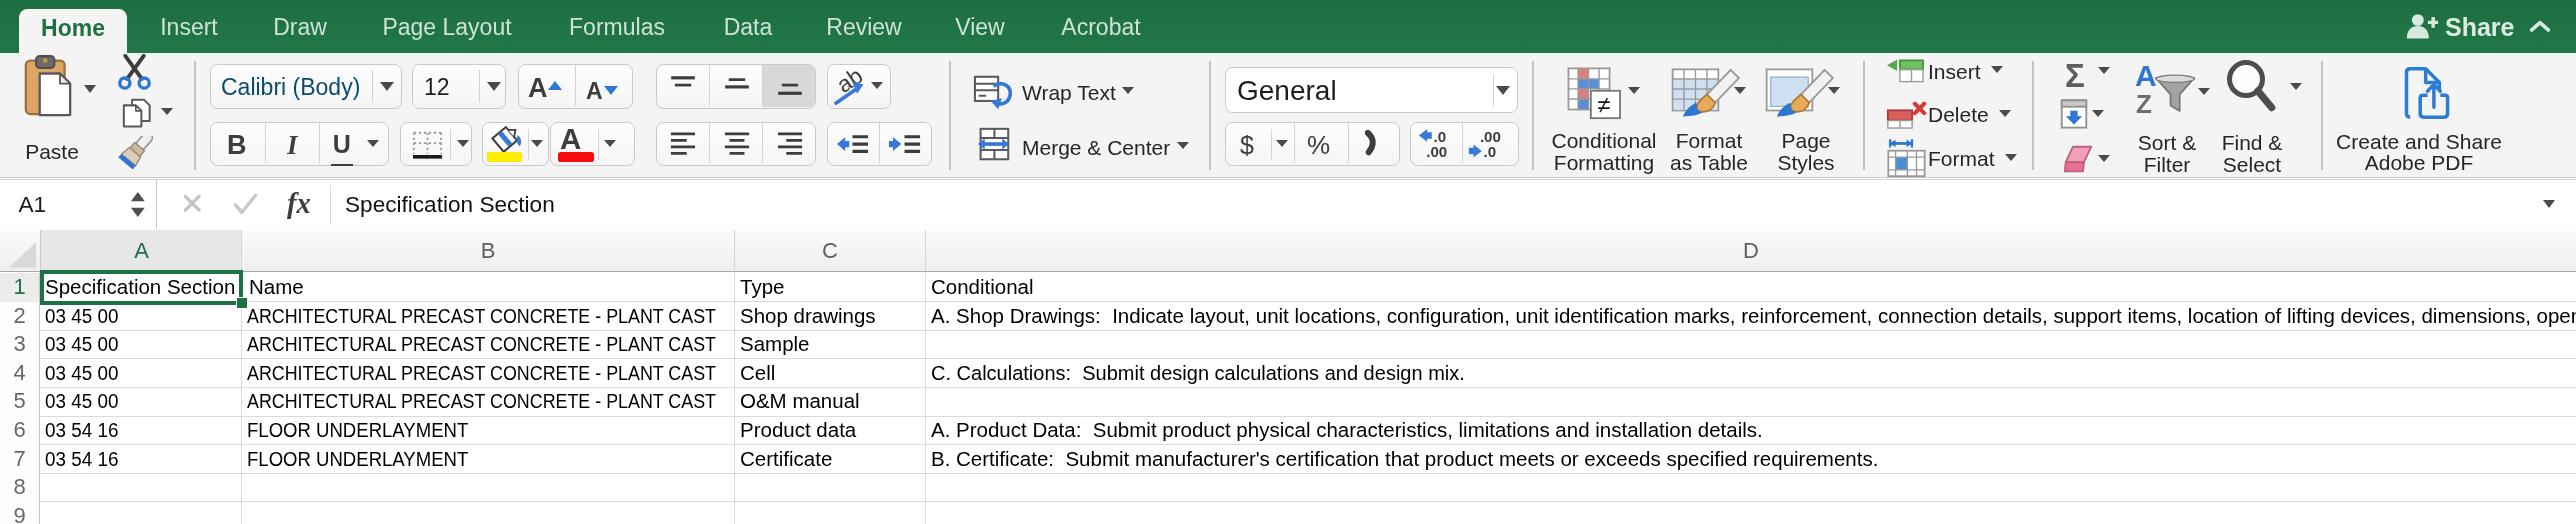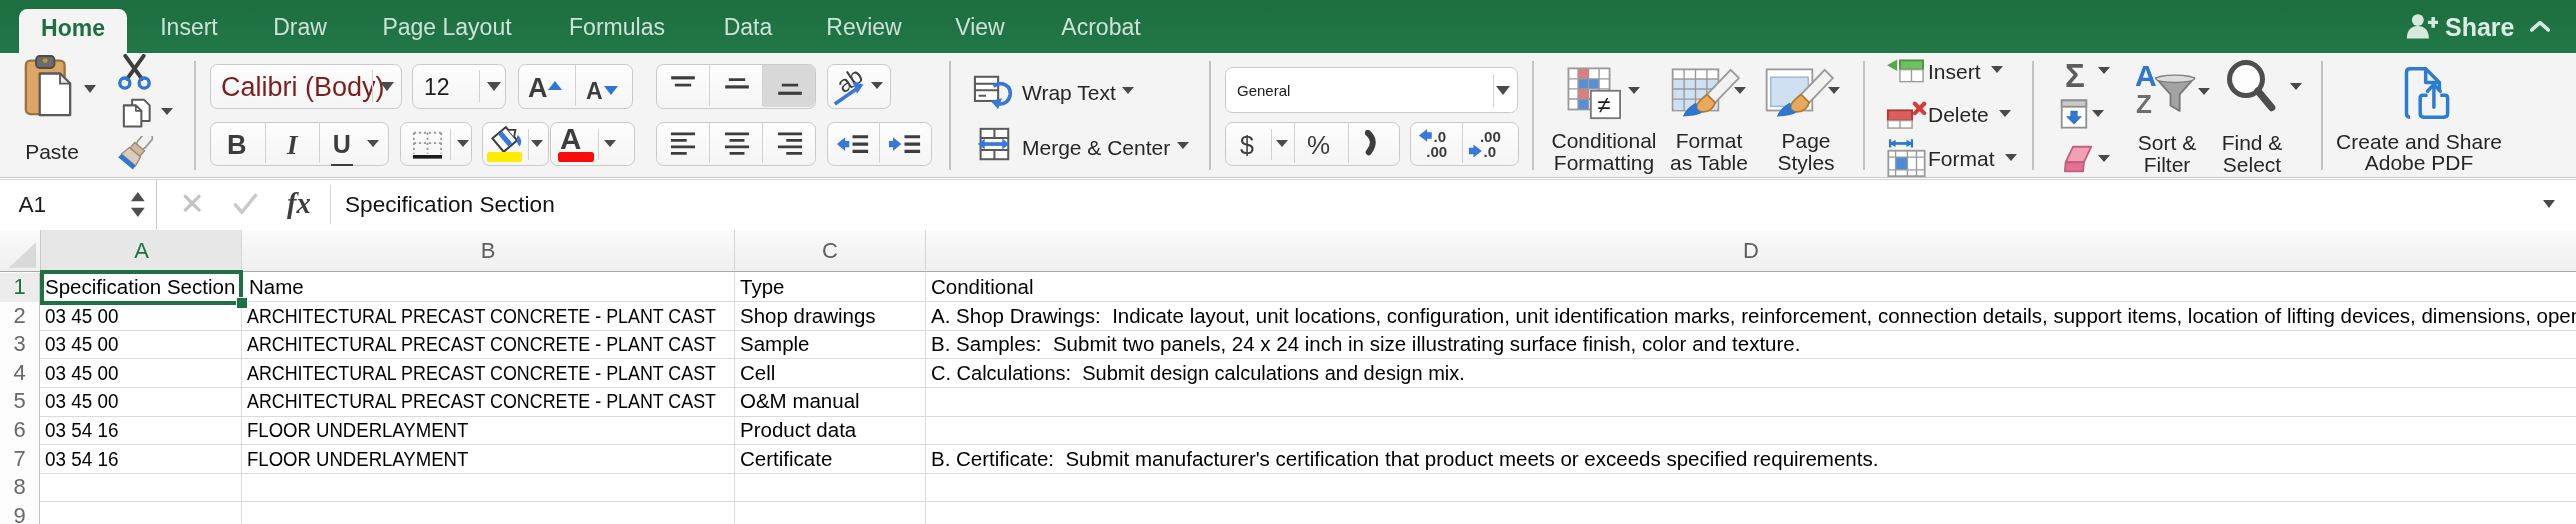--- a/index.html
+++ b/index.html
@@ -82,21 +82,21 @@
   <g transform="rotate(40 23 18)">
     <rect x="18" y="-9" width="11" height="19" rx="4.5" fill="#f0f0f0" stroke="#9a9a9a" stroke-width="2"></rect>
     <rect x="16.5" y="9" width="14" height="8" fill="#cbb9a2" stroke="#a08a6e" stroke-width="1.5"></rect>
     <path d="M15.5 17 H31.5 L33.5 28 H13.5 Z" fill="#d9cdbd" stroke="#a08a6e" stroke-width="1.5"></path>
     <path d="M13.5 28 H33.5 L34 33 H13 Z" fill="#2e76d2"></path>
   </g>
 </svg>
 <div class="sep" style="left:194px;top:61px;height:109px"></div>
 
 <div class="btn" style="left:210px;top:64px;width:192px;height:45px"></div>
-<div class="abs" style="left:221px;top:64px;height:53px;line-height:47px;font-size:27px;color:#7f1d1d">Calibri (Body)</div>
+<div class="abs" style="left:221px;top:64px;height:53px;line-height:47px;font-size:23px;color:#0c4a6e">Calibri (Body)</div>
 <div class="bdiv" style="left:372px;top:70px;height:32px"></div>
 <div class="dd abs" style="left:380px;top:82px"></div>
 <div class="btn" style="left:412px;top:64px;width:94px;height:45px"></div>
 <div class="abs" style="left:424px;top:64px;height:45px;line-height:47px;font-size:23px;color:#1d1d1d">12</div>
 <div class="bdiv" style="left:479px;top:70px;height:32px"></div>
 <div class="dd abs" style="left:487px;top:82px"></div>
 <div class="btn" style="left:518px;top:64px;width:115px;height:45px"></div>
 <div class="bdiv" style="left:575px;top:64px;height:42px"></div>
 <div class="abs" style="left:528px;top:66px;height:42px;line-height:44px;font-size:27px;font-weight:600;color:#3d3d3d">A</div>
 <div class="abs" style="left:548px;top:81px;width:0;height:0;border-left:7.4px solid transparent;border-right:7.4px solid transparent;border-bottom:9.2px solid #2e76d2"></div>
@@ -208,21 +208,21 @@
   <path d="M5 12 H35 M5 25 H35 M20 2 V12 M20 25 V35" stroke="#5a5a5a" stroke-width="2.2"></path>
   <path d="M8 18.5 H30" stroke="#3878d8" stroke-width="4"></path>
   <path d="M9.5 12.5 V24.5 L2 18.5 Z" fill="#3878d8"></path>
   <path d="M28.5 12.5 V24.5 L36 18.5 Z" fill="#3878d8"></path>
 </svg>
 <div class="rlbl" style="left:1022px;top:136px">Merge &amp; Center</div>
 <div class="dd2 abs" style="left:1177px;top:142px"></div>
 <div class="sep" style="left:1209px;top:61px;height:109px"></div>
 
 <div class="btn" style="left:1225px;top:67px;width:293px;height:46px;background:#fff"></div>
-<div class="abs" style="left:1237px;top:67px;height:46px;line-height:48px;font-size:15px;color:#1d1d1d">General</div>
+<div class="abs" style="left:1237px;top:67px;height:46px;line-height:48px;font-size:28px;color:#1d1d1d">General</div>
 <div class="bdiv" style="left:1493px;top:74px;height:33px"></div>
 <div class="dd abs" style="left:1496px;top:86px"></div>
 <div class="btn" style="left:1225px;top:122px;width:175px;height:44px"></div>
 <div class="abs" style="left:1240px;top:122px;height:44px;line-height:46px;font-size:25px;color:#3d3d3d">$</div>
 <div class="bdiv" style="left:1271px;top:129px;height:31px"></div>
 <div class="dd2 abs" style="left:1276px;top:140px"></div>
 <div class="bdiv" style="left:1294px;top:122px;height:41px"></div>
 <div class="abs" style="left:1307px;top:122px;height:44px;line-height:46px;font-size:26px;color:#3d3d3d">%</div>
 <div class="bdiv" style="left:1348px;top:122px;height:41px"></div>
 <svg class="abs" style="left:1365px;top:130px" width="16.6" height="26" viewBox="0 0 18 28">
@@ -423,34 +423,34 @@
   <div class="cell" style="left:931px;top:43px;height:28.5px;line-height:28.5px">Conditional</div>
 
   <div class="cell" style="left:45px;top:72px;height:28.5px;line-height:28.5px;transform:scaleX(.92)">03 45 00</div>
   <div class="cell" style="left:247px;top:72px;height:28.5px;line-height:28.5px;transform:scaleX(.871)">ARCHITECTURAL PRECAST CONCRETE - PLANT CAST</div>
   <div class="cell" style="left:740px;top:72px;height:28.5px;line-height:28.5px">Shop drawings</div>
   <div class="cell" style="left:931px;top:72px;height:28.5px;line-height:28.5px">A. Shop Drawings:&nbsp; Indicate layout, unit locations, configuration, unit identification marks, reinforcement, connection details, support items, location of lifting devices, dimensions, openings and relationship to adjacent construction.</div>
 
   <div class="cell" style="left:45px;top:100px;height:28.5px;line-height:28.5px;transform:scaleX(.92)">03 45 00</div>
   <div class="cell" style="left:247px;top:100px;height:28.5px;line-height:28.5px;transform:scaleX(.871)">ARCHITECTURAL PRECAST CONCRETE - PLANT CAST</div>
   <div class="cell" style="left:740px;top:100px;height:28.5px;line-height:28.5px">Sample</div>
-  <div class="cell" style="left:931px;top:100px;height:28.5px;line-height:28.5px">B. Samples:&nbsp; Submit two panels, 24 x 24 inch in size illustrating surface finish, color and texture.</div>
 
   <div class="cell" style="left:45px;top:129px;height:28.5px;line-height:28.5px;transform:scaleX(.92)">03 45 00</div>
   <div class="cell" style="left:247px;top:129px;height:28.5px;line-height:28.5px;transform:scaleX(.871)">ARCHITECTURAL PRECAST CONCRETE - PLANT CAST</div>
   <div class="cell" style="left:740px;top:129px;height:28.5px;line-height:28.5px">Cell</div>
   <div class="cell" style="left:931px;top:129px;height:28.5px;line-height:28.5px;transform:scaleX(.976)">C. Calculations:&nbsp; Submit design calculations and design mix.</div>
 
   <div class="cell" style="left:45px;top:157px;height:28.5px;line-height:28.5px;transform:scaleX(.92)">03 45 00</div>
   <div class="cell" style="left:247px;top:157px;height:28.5px;line-height:28.5px;transform:scaleX(.871)">ARCHITECTURAL PRECAST CONCRETE - PLANT CAST</div>
   <div class="cell" style="left:740px;top:157px;height:28.5px;line-height:28.5px">O&amp;M manual</div>
 
   <div class="cell" style="left:45px;top:186px;height:28.5px;line-height:28.5px;transform:scaleX(.92)">03 54 16</div>
   <div class="cell" style="left:247px;top:186px;height:28.5px;line-height:28.5px;transform:scaleX(.905)">FLOOR UNDERLAYMENT</div>
   <div class="cell" style="left:740px;top:186px;height:28.5px;line-height:28.5px">Product data</div>
+  <div class="cell" style="left:931px;top:186px;height:28.5px;line-height:28.5px">A. Product Data:&nbsp; Submit product physical characteristics, limitations and installation details.</div>
 
   <div class="cell" style="left:45px;top:215px;height:28.5px;line-height:28.5px;transform:scaleX(.92)">03 54 16</div>
   <div class="cell" style="left:247px;top:215px;height:28.5px;line-height:28.5px;transform:scaleX(.905)">FLOOR UNDERLAYMENT</div>
   <div class="cell" style="left:740px;top:215px;height:28.5px;line-height:28.5px">Certificate</div>
   <div class="cell" style="left:931px;top:215px;height:28.5px;line-height:28.5px">B. Certificate:&nbsp; Submit manufacturer's certification that product meets or exceeds specified requirements.</div>
 
   <div class="abs" style="left:40px;top:40px;width:203px;height:35px;border:4.1px solid #1e7145"></div>
   <div class="abs" style="left:236px;top:67px;width:12px;height:12px;background:#1e7145;border:1.8px solid #fff"></div>
 </div>
 

